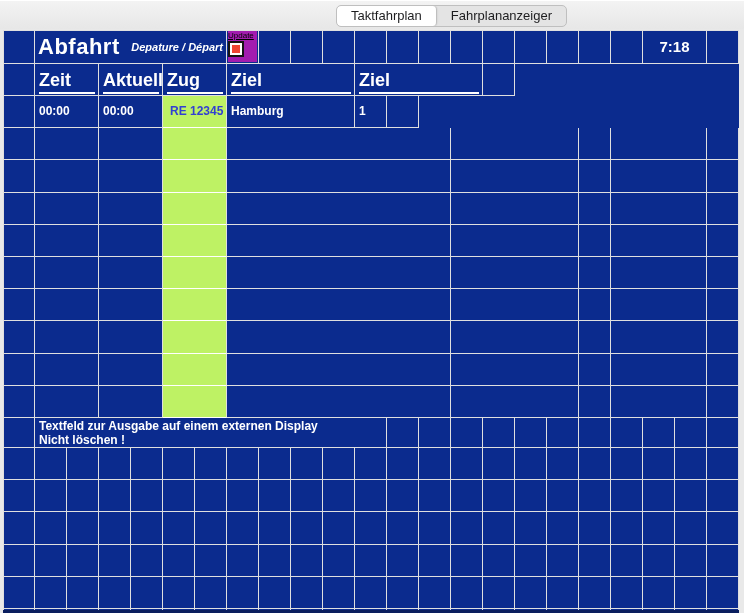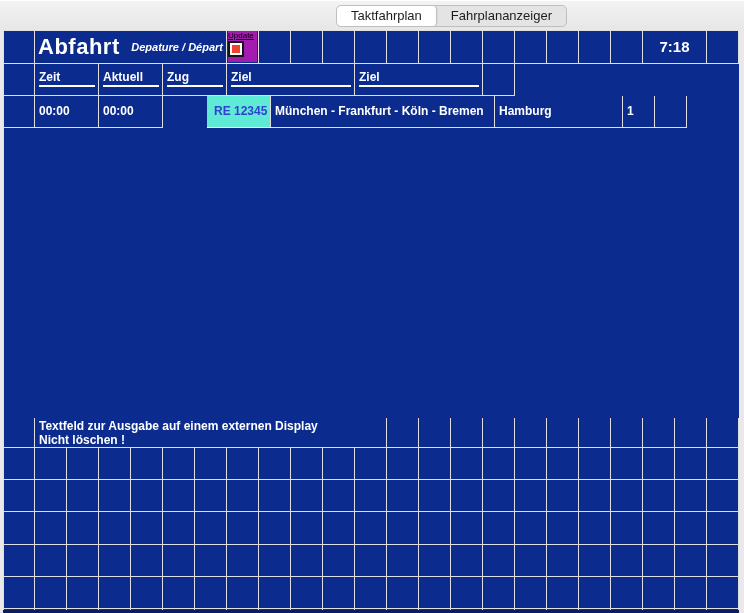--- a/index.html
+++ b/index.html
@@ -34,29 +34,29 @@
   .update-cell { position:relative; }
   .update-btn { position:absolute; left:1px; top:1px; width:29px; height:31px; background:#a21caf;
                 display:flex; flex-direction:column; align-items:flex-start; cursor:pointer; }
   .update-label { font-size:8px; line-height:9px; color:#000; text-decoration:underline; }
   .update-square { width:16px; height:16px; margin-top:1px; background:#ee4533;
                    border:2px solid #141414; box-shadow: inset 0 0 0 2px #ffffff; }
   .clock-cell { font-size:15px; font-weight:bold; text-align:center; line-height:33px; }
 
   
   .row-header { height:32px; }
-  .hd { font-size:12px; font-weight:bold; padding:6px 3px 12px 4px; }
+  .hd { font-size:18px; font-weight:bold; padding:6px 3px 12px 4px; }
   .hd span { display:inline-block; width:100%; border-bottom:2px solid #ffffff; padding-bottom:1px; }
 
   
-  .table-rows { display:flex; flex-direction:row; height:322px;justify-content:space-between; }
+  .table-rows { display:flex; flex-direction:column; height:322px;justify-content:space-between; }
   .trow { flex:1 0 auto; height:32.2px; }
   .trow .c { height:100%; }
   .cell-txt { font-size:12px; font-weight:bold; line-height:31px; padding-left:4px; white-space:nowrap; }
-  .white { background:#5eead4; border-bottom-color:#ffffff;margin-left:44px; }
+  .white { background:#bef264; border-bottom-color:#ffffff; }
   .train-no { color:#3240d2; padding-left:7px; }
 
   
   .row-note { height:30px; }
   .note-cell { font-size:12px; font-weight:bold; line-height:14px; padding:1px 0 0 4px; }
 
   
   .bottom-rows .row { height:32.2px; }
   .bottom-shade { position:absolute; left:0; top:580px; width:736px; height:3px; background:#0a1e5e; }
 </style>
@@ -113,21 +113,20 @@
       <div class="c w128 hd"><span>Ziel</span></div>
       <div class="c w32"></div>
     </div>
 
     <div class="table-rows" id="table-rows">
       <div class="row trow">
         <div class="c w32"></div>
         <div class="c w64 cell-txt">00:00</div>
         <div class="c w64 cell-txt">00:00</div>
         <div class="c w64 white cell-txt train-no">RE 12345</div>
-        <div class="c w224 cell-txt">München - Frankfurt - Köln - Bremen</div>
         <div class="c w128 cell-txt">Hamburg</div>
         <div class="c w32 cell-txt">1</div>
         <div class="c w32"></div>
       </div>
 
     <div class="row trow">
           <div class="c w32"></div>
           <div class="c w64"></div>
           <div class="c w64"></div>
           <div class="c w64 white"></div>

